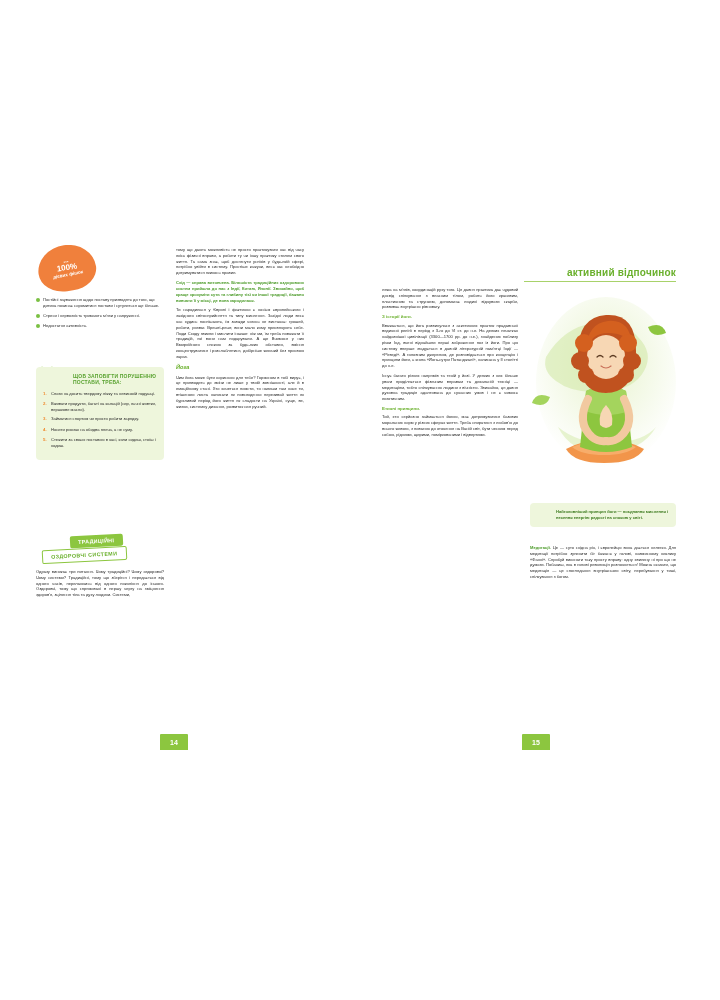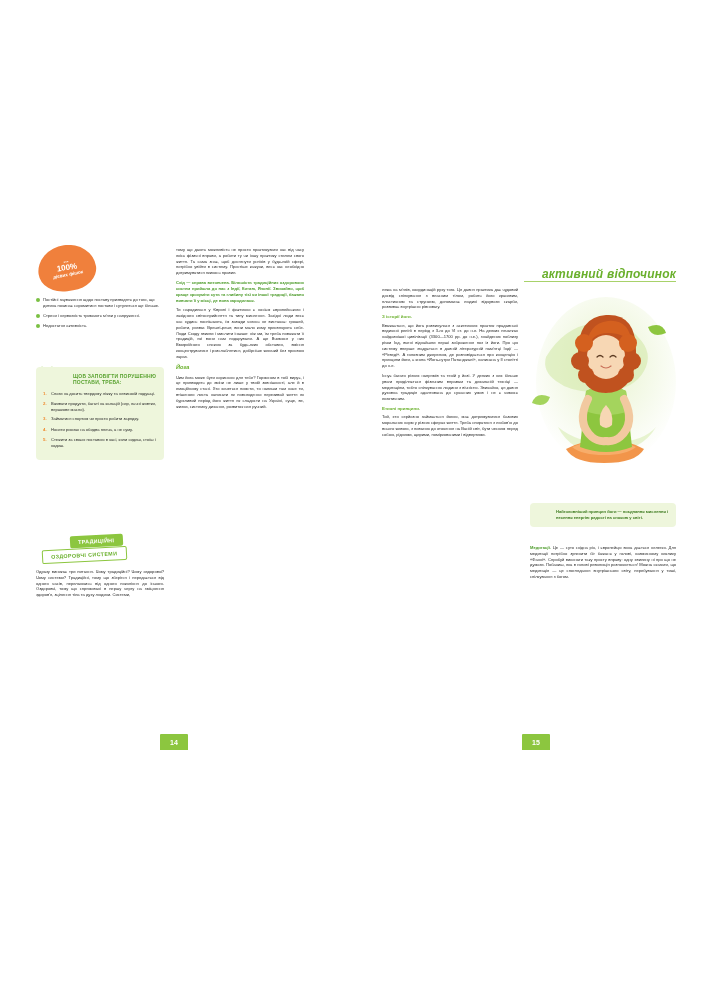--- a/index.html
+++ b/index.html
@@ -145,24 +145,23 @@
     box-sizing: border-box;
     border-radius: 1px;
   }
   .page-num-left { left: 130px; }
   .page-num-right { left: 142px; }
 
   
   .chapter-title {
     position: absolute;
     right: 4px; top: 22px;
-    font-size: 12px;
+    font-size: 10px;
     font-weight: bold;
     color: #6ab02c;
-    font-style: italic;
     letter-spacing: .2px;
   }
   .chapter-rule {
     position: absolute;
     right: 4px; top: 36px;
     width: 152px; height: 1px;
     background: #a8d26a;
   }
 
   .illus {

